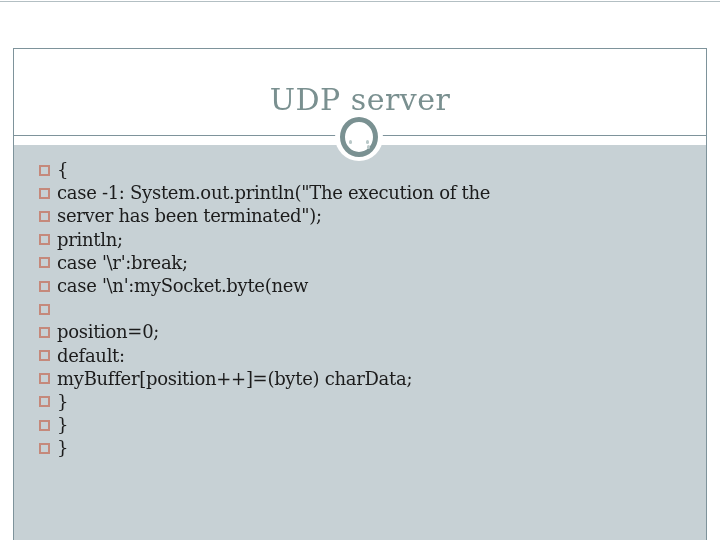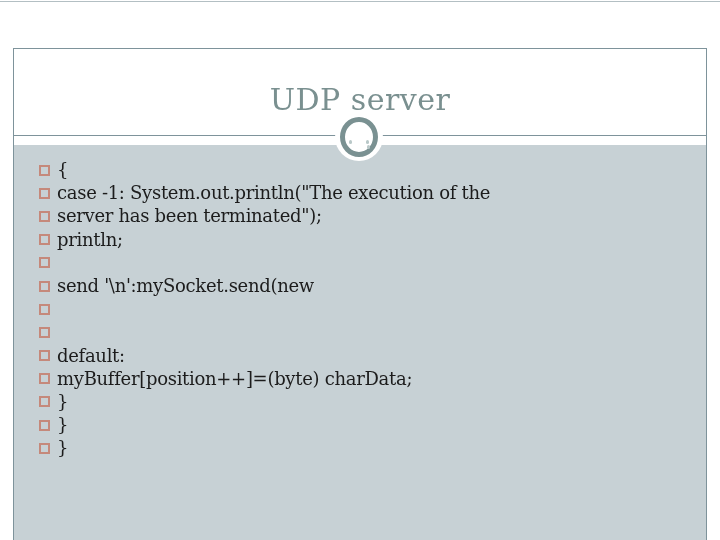--- a/index.html
+++ b/index.html
@@ -123,30 +123,32 @@
         <li class="code-line">
     <span class="bullet-square"></span>
     <span class="code-text">server has been terminated");</span>
   </li>
         <li class="code-line">
     <span class="bullet-square"></span>
     <span class="code-text">println;</span>
   </li>
         <li class="code-line">
     <span class="bullet-square"></span>
+    <span class="code-text">case '\r':break;</span>
   </li>
         <li class="code-line">
     <span class="bullet-square"></span>
-    <span class="code-text">send '\n':mySocket.send(new</span>
+    <span class="code-text">case '\n':mySocket.byte(new</span>
   </li>
         <li class="code-line">
     <span class="bullet-square"></span>
   </li>
         <li class="code-line">
     <span class="bullet-square"></span>
+    <span class="code-text">position=0;</span>
   </li>
         <li class="code-line">
     <span class="bullet-square"></span>
     <span class="code-text">default:</span>
   </li>
         <li class="code-line">
     <span class="bullet-square"></span>
     <span class="code-text">myBuffer[position++]=(byte) charData;</span>
   </li>
         <li class="code-line">

